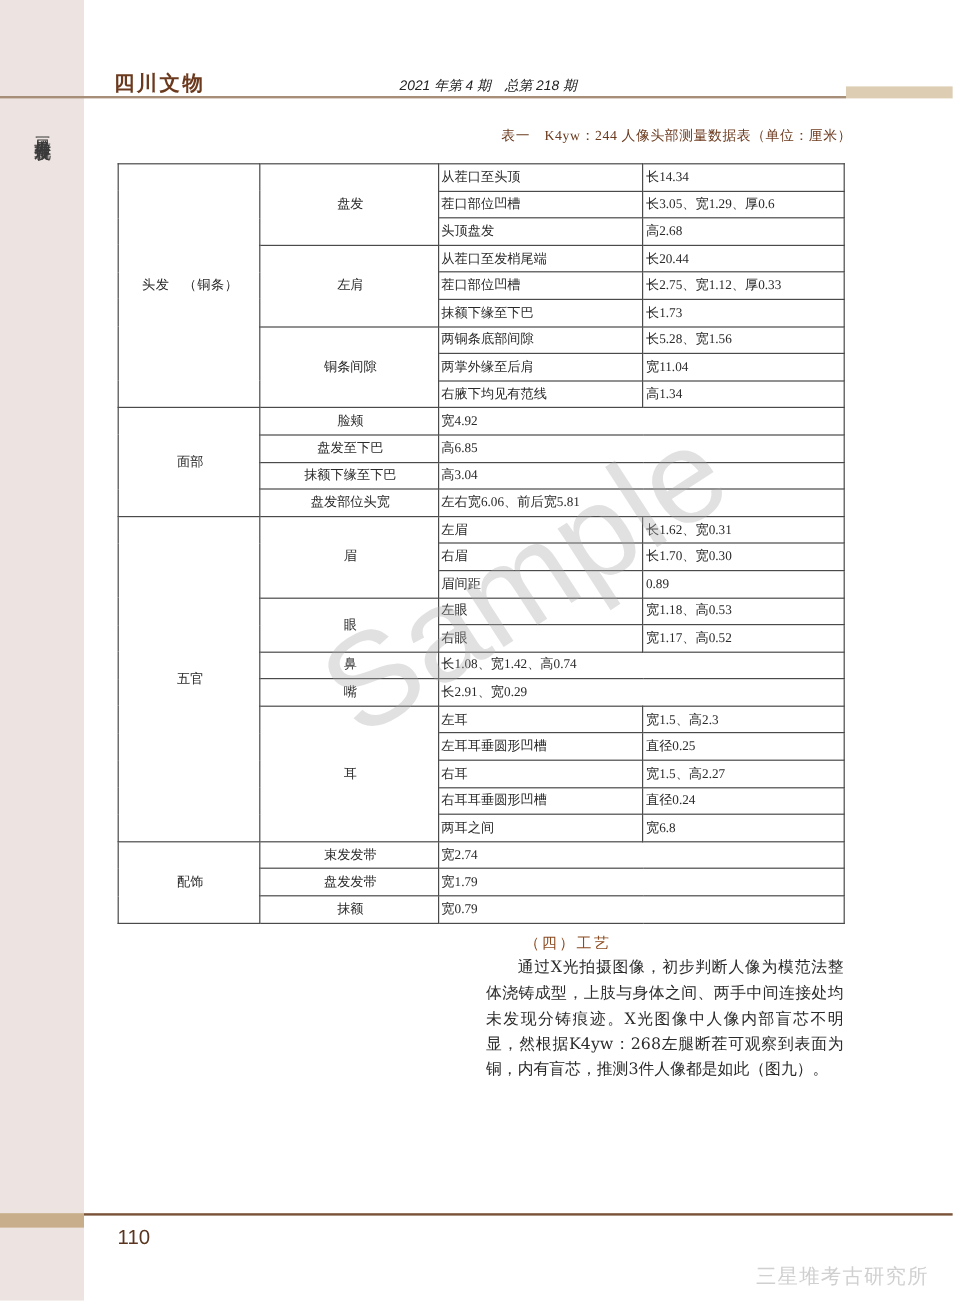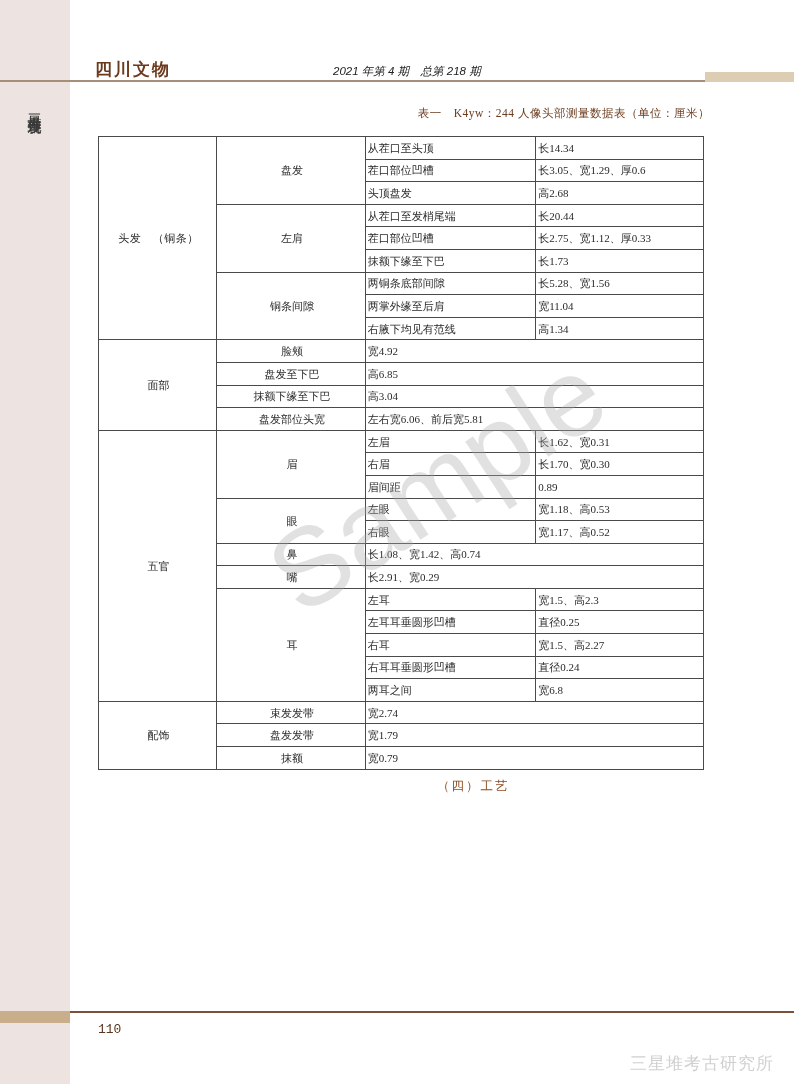--- a/index.html
+++ b/index.html
@@ -26,21 +26,21 @@
   td.c4 { width:166px; }
   .cat-label { letter-spacing:0.5px; }
   .col { position:absolute; top:775px; width:300px; font-size:13.2px; line-height:21.3px; color:#2b2b2b;
          text-align:justify; font-family:"DejaVu Serif",serif; }
   .col.left { left:98px; width:300px; }
   .col.right { left:388px; width:298px;margin-left:17px; }
   .col p { margin:0; }
   .indent { text-indent:2em; }
   .sec { color:#8b4a20; padding-left:32px; letter-spacing:2px; font-size:12.5px; }
   .footer-line { position:absolute; left:70px; top:1011px; width:724px; height:1.5px; background:#7a5238; }
-  .page-num { position:absolute; left:98px; top:1022px; font-size:13px; color:#5a3520; font-family:Liberation Mono, monospace; }
+  .page-num { position:absolute; left:98px; top:1022px; font-size:17px; color:#5a3520; font-family:Liberation Sans, sans-serif; }
   .watermark { position:absolute; left:250px; top:420px; font-size:110px; color:rgba(170,170,170,0.35);
                transform:rotate(-33deg); font-family:"Liberation Sans",sans-serif; pointer-events:none; }
   .credit { position:absolute; left:630px; top:1052px; font-size:17px; color:rgba(200,200,200,0.85);
             font-family:"DejaVu Sans",sans-serif; letter-spacing:1px; }
 </style>
 </head>
 <body>
 
 <div class="side-band"></div>
 <div class="side-band-bottom"></div>
@@ -184,17 +184,18 @@
 </tbody>
   </table>
 
 <div class="watermark">Sample</div>
 
 <div class="col left">
 </div>
 
 <div class="col right">
   <p class="sec">（四）工艺</p>
+  <p class="indent">通过X光拍摄图像，初步判断人像为模范法整体浇铸成型，上肢与身体之间、两手中间连接处均未发现分铸痕迹。X光图像中人像内部盲芯不明显，然根据K4yw：268左腿断茬可观察到表面为铜，内有盲芯，推测3件人像都是如此（图九）。</p>
 </div>
 
 <div class="footer-line"></div>
 <div class="page-num">110</div>
 <div class="credit">三星堆考古研究所</div>
 
 </body></html>

